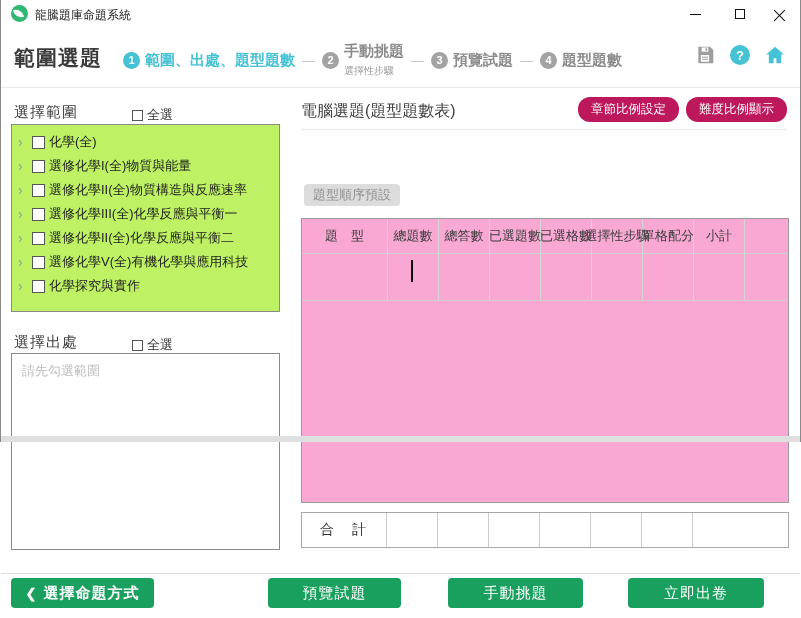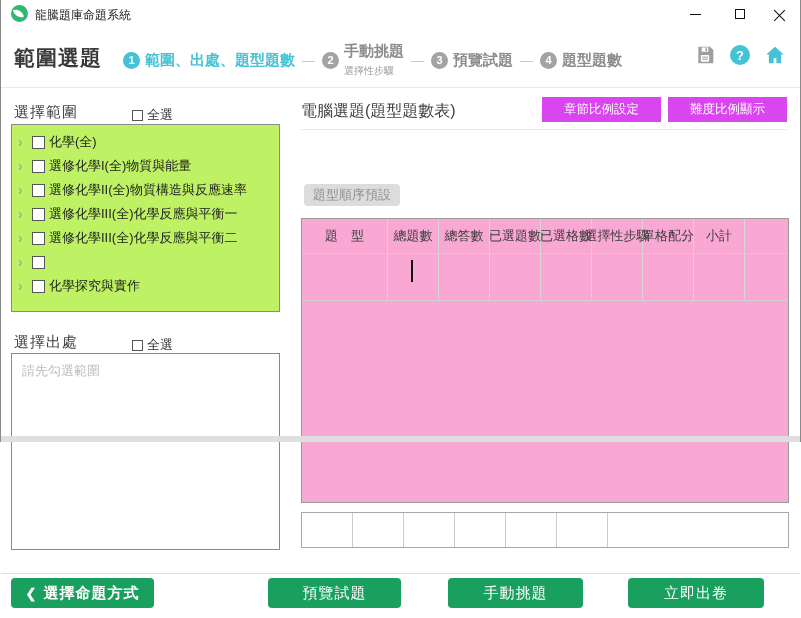--- a/index.html
+++ b/index.html
@@ -59,22 +59,22 @@
   .chev::before { content:"›"; }
   .cb { width:13px; height:13px; border:1px solid #555; background:#fff; margin-right:4px; flex:0 0 auto; }
   .tree-lbl { font-size:13px; color:#1e1e1e; white-space:nowrap; }
   .source-box { position:absolute; left:10px; top:353px; width:269px; height:197px;
     border:1px solid #8a8a8a; background:#fff; padding:8px 10px; }
   .placeholder { font-size:13px; color:#bdbdbd; }
 
   
   .rp-title { position:absolute; left:300px; top:101px; font-size:16px; color:#3f3f3f; }
   .rp-btns { position:absolute; right:13px; top:97px; display:flex; gap:7px; }
-  .btn-green-sm { height:25px; padding:0 22px; background:#d946ef; color:#fff; font-size:12.5px;
-    border:none; border-radius:0; display:flex; align-items:center; cursor:pointer;
+  .btn-green-sm { height:25px; padding:0 13px; background:#be185d; color:#fff; font-size:12.5px;
+    border:none; border-radius:12px; display:flex; align-items:center; cursor:pointer;
     font-family:inherit; }
   .rp-divider { position:absolute; left:300px; right:13px; top:129px; height:1px; background:#e9e9e9; }
   .chip { position:absolute; left:303px; top:184px; height:22px; padding:0 9px; background:#dcdcdc;
     color:#8f8f8f; font-size:13px; border-radius:4px; display:flex; align-items:center; }
 
   .grid { position:absolute; left:300px; top:218px; width:488px; height:285px;
     border:1px solid #9a9a9a; background:#f9a8d4; }
   .grid-row { display:flex; }
   .grid-head { height:35px; }
   .grid-head .cell { border-bottom:1px solid #d0d0d0; font-size:13px; color:#3c3c3c;
@@ -200,25 +200,26 @@
       <span class="tree-lbl">選修化學II(全)物質構造與反應速率</span>
     </div>
     <div class="tree-item">
       <span class="chev"></span>
       <span class="cb"></span>
       <span class="tree-lbl">選修化學III(全)化學反應與平衡一</span>
     </div>
     <div class="tree-item">
       <span class="chev"></span>
       <span class="cb"></span>
-      <span class="tree-lbl">選修化學III(全)化學反應與平衡二</span>
-    </div>
-    <div class="tree-item">
-      <span class="chev"></span>
-      <span class="cb"></span>
+      <span class="tree-lbl">選修化學II(全)化學反應與平衡二</span>
+    </div>
+    <div class="tree-item">
+      <span class="chev"></span>
+      <span class="cb"></span>
+      <span class="tree-lbl">選修化學V(全)有機化學與應用科技</span>
     </div>
     <div class="tree-item">
       <span class="chev"></span>
       <span class="cb"></span>
       <span class="tree-lbl">化學探究與實作</span>
     </div>
   </div>
 
   <div class="sec-title" style="left:13px; top:333px;">選擇出處</div>
   <div class="select-all" style="left:131px; top:336px;">
@@ -259,20 +260,21 @@
       <div class="cell c3"></div>
       <div class="cell c4"></div>
       <div class="cell c5"></div>
       <div class="cell c6"></div>
       <div class="cell c7"></div>
       <div class="cell c8"></div>
     </div>
   </div>
 
   <div class="total-row">
+    <div class="tcell t0">合　計</div>
     <div class="tcell t1"></div>
     <div class="tcell t2"></div>
     <div class="tcell t3"></div>
     <div class="tcell t4"></div>
     <div class="tcell t5"></div>
     <div class="tcell t6"></div>
     <div class="tcell t7"></div>
   </div>
 
   <div class="footer-line"></div>

